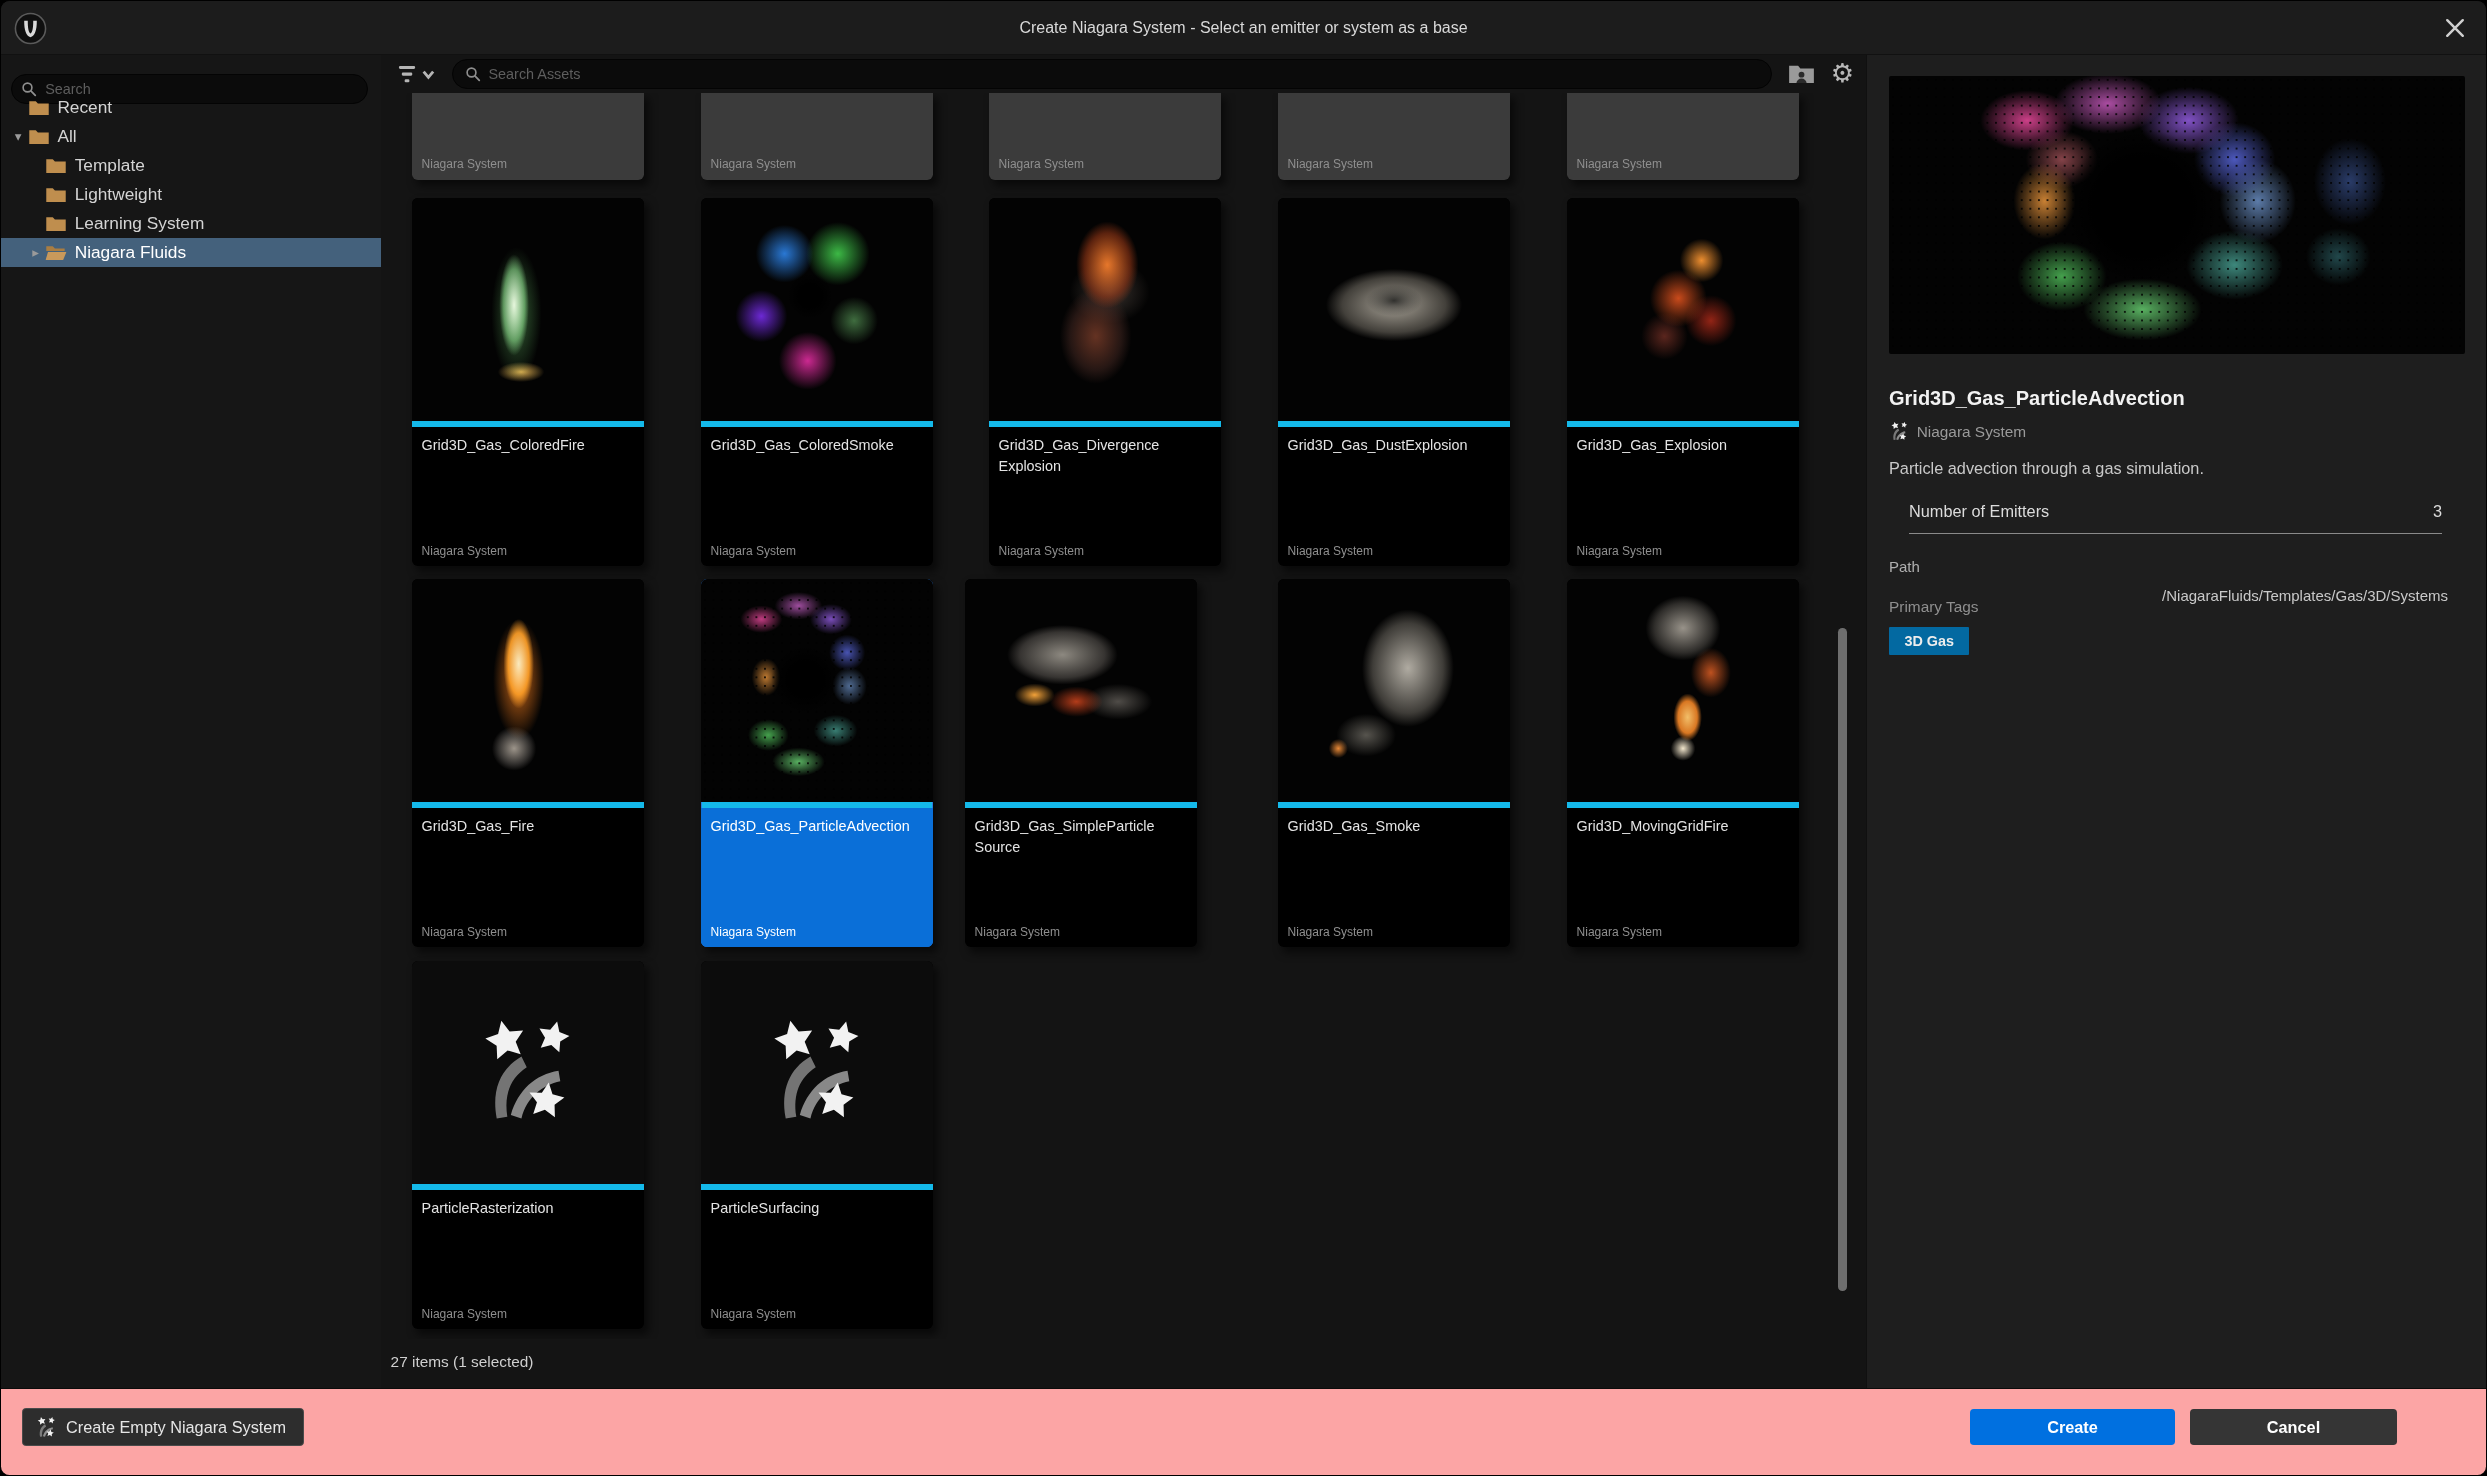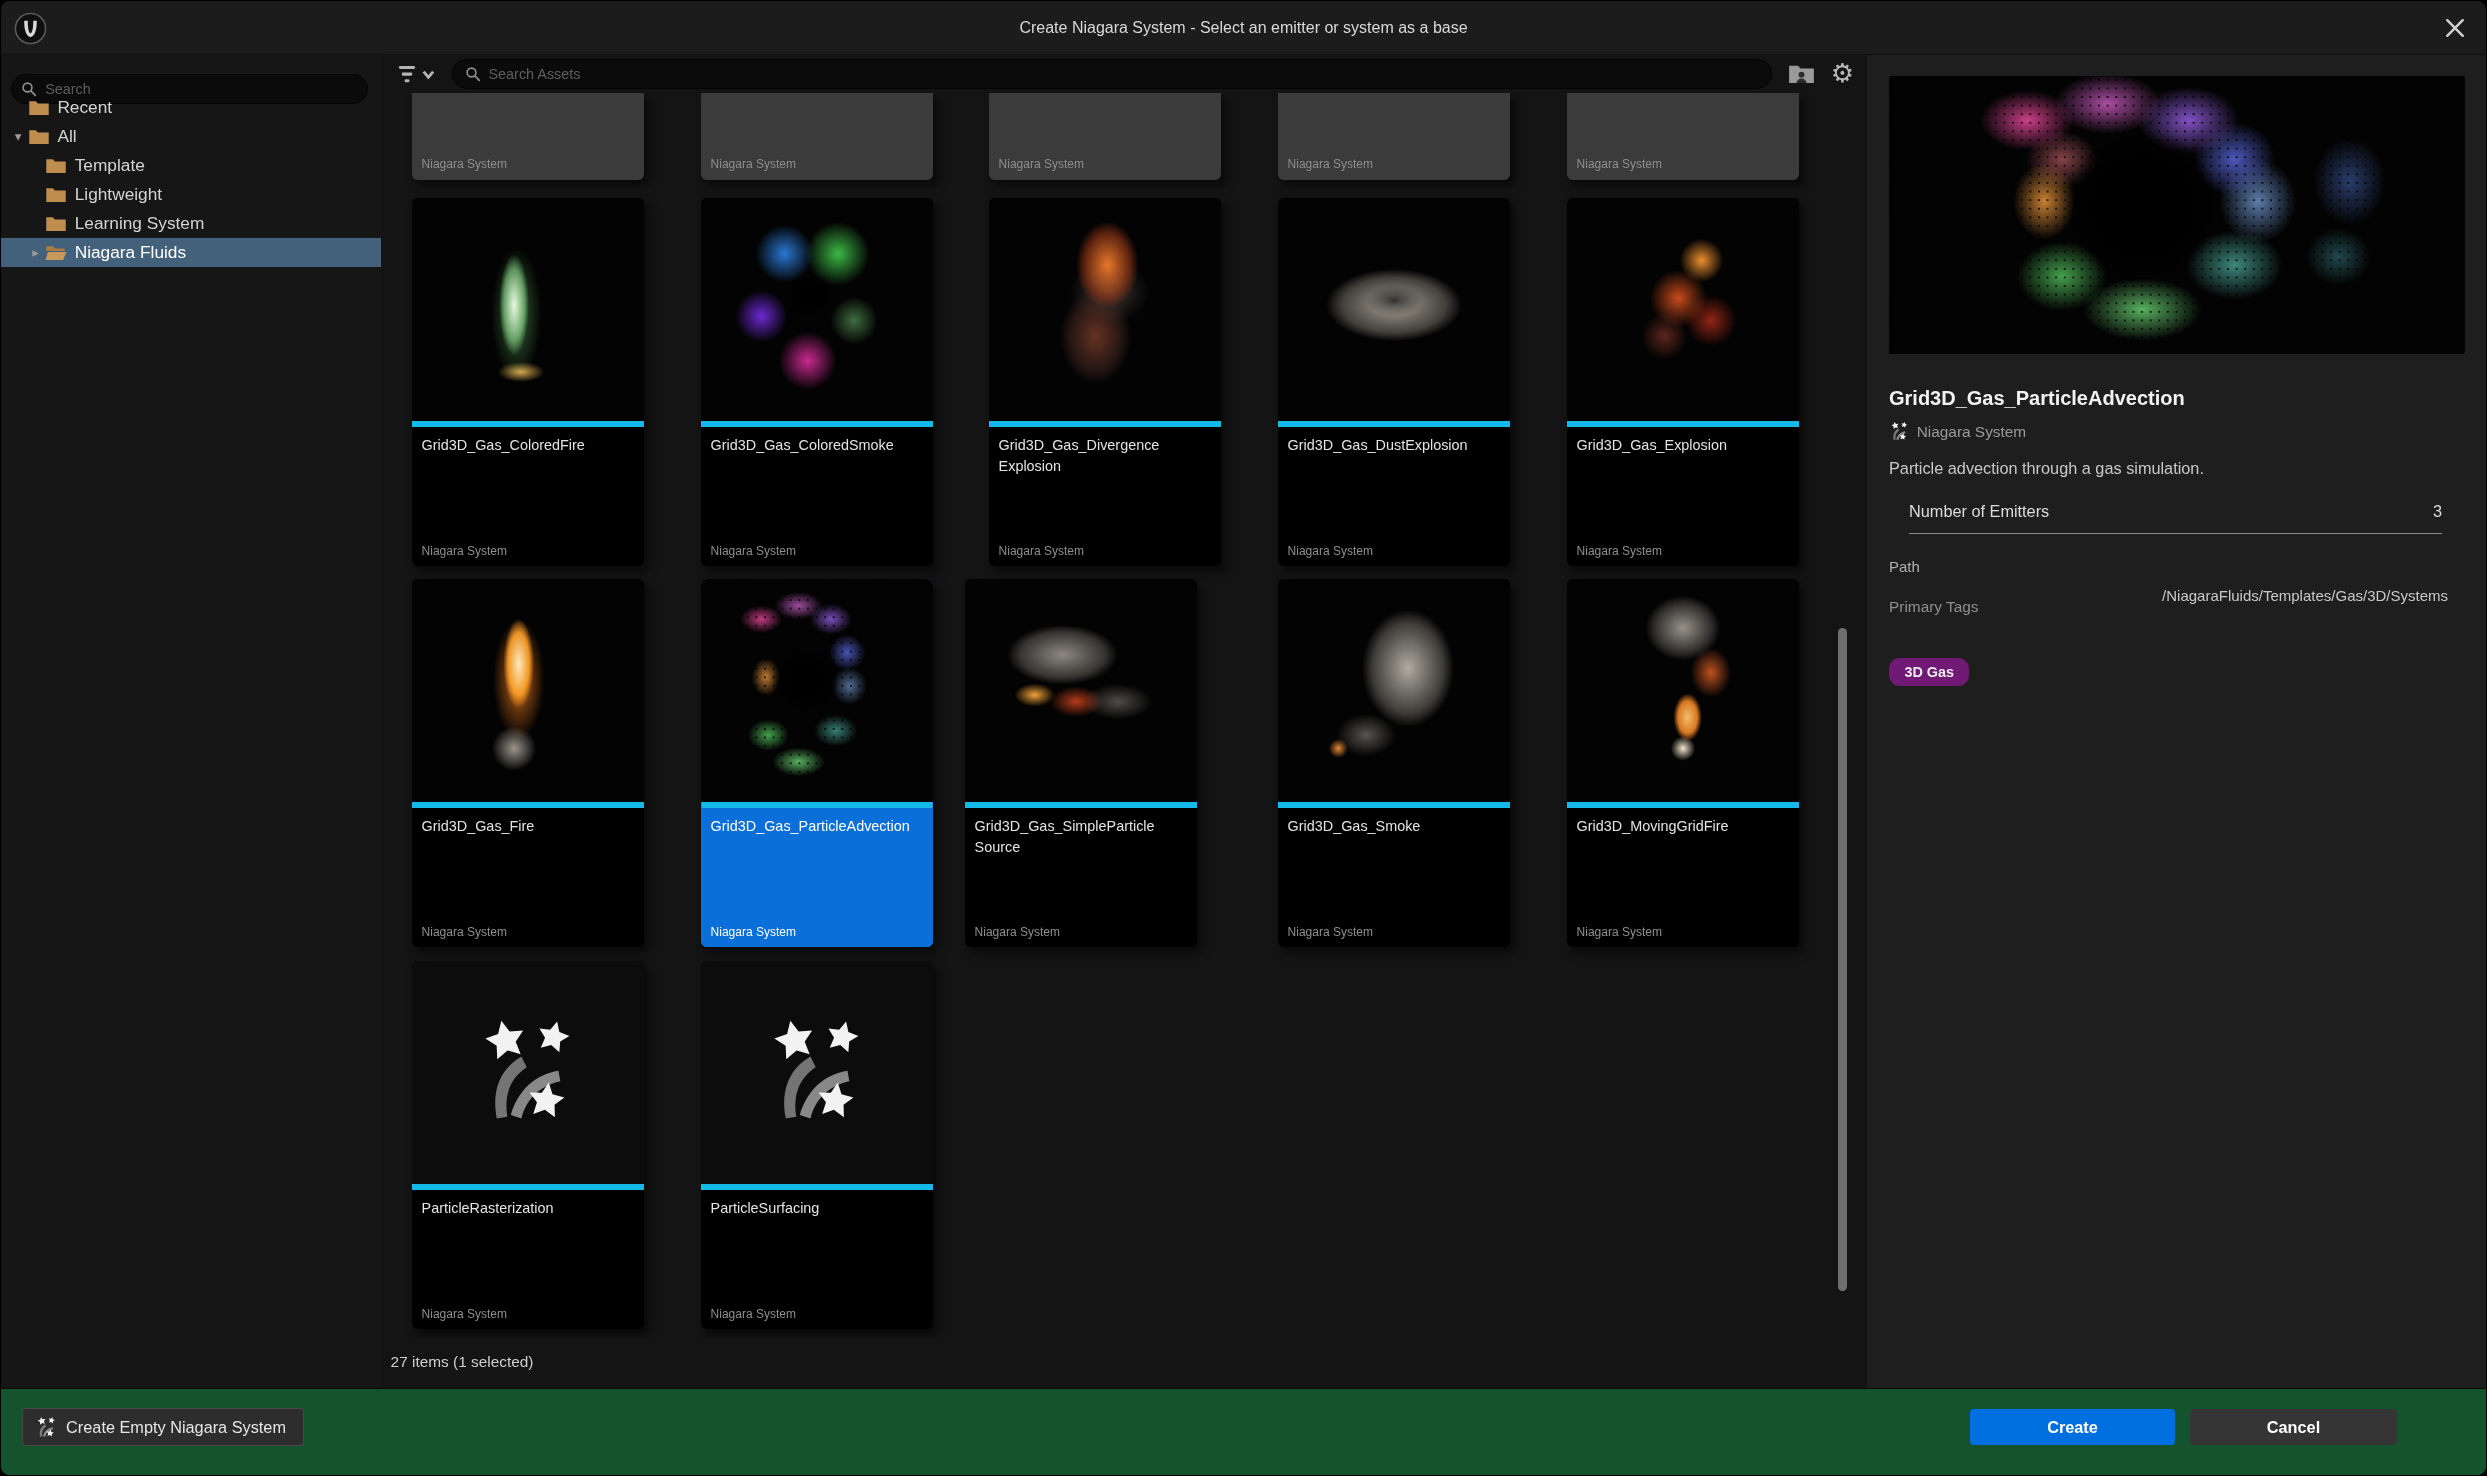--- a/index.html
+++ b/index.html
@@ -171,25 +171,25 @@
            font-size:15.4px; color:#9a9a9a; }
   .d-sub svg { width:21px; height:21px; }
   .d-desc { position:absolute; left:22px; top:404px; right:29px; font-size:16.3px; color:#c9c9c9; }
   .d-emit { position:absolute; left:42px; right:44px; top:447px; display:flex;
             justify-content:space-between; font-size:16.3px; color:#dcdcdc;
             padding-bottom:11.5px; border-bottom:1px solid #8a8a8a; }
   .d-path { position:absolute; left:22px; right:38px; top:503px; display:flex;
             justify-content:space-between; font-size:15px; }
   .d-path .k { color:#b0b0b0; } .d-path .v { color:#c9c9c9;margin-top:29px; }
   .d-tags-label { position:absolute; left:22px; top:543px; font-size:15.4px; color:#8f8f8f; }
-  .d-tag { position:absolute; left:22px; top:572px; background:#701a75; border-radius:11px;
-           padding:5.8px 15.4px; font-size:14.4px; font-weight:600; color:#ededed;margin-top:31px; }
-
-  
-  .footer { position:absolute; left:0; bottom:0; right:0; height:87px; background:#14532d;
+  .d-tag { position:absolute; left:22px; top:572px; background:#0369a1; border-radius:1px;
+           padding:5.8px 15.4px; font-size:14.4px; font-weight:600; color:#ededed; }
+
+  
+  .footer { position:absolute; left:0; bottom:0; right:0; height:87px; background:#fca5a5;
             border-top:1px solid #0b0b0b; }
   .btn { border:none; border-radius:3.8px; font-family:"Liberation Sans", sans-serif; cursor:pointer; }
   .btn-empty { position:absolute; left:21px; top:19px; height:38px; padding:0 17.3px 0 11.5px;
                background:#2d2d2d; border:1px solid #4a4a4a; color:#e6e6e6; font-size:16.3px;
                display:flex; align-items:center; gap:8.6px; }
   .btn-empty svg { width:23px; height:23px; }
   .btn-create { position:absolute; left:1969px; top:20px; width:205px; height:36px;
                 background:#0070e0; color:#ffffff; font-size:16.3px; font-weight:bold; }
   .btn-cancel { position:absolute; left:2189px; top:20px; width:207px; height:36px;
                 background:#353535; color:#ffffff; font-size:16.3px; font-weight:bold; }

